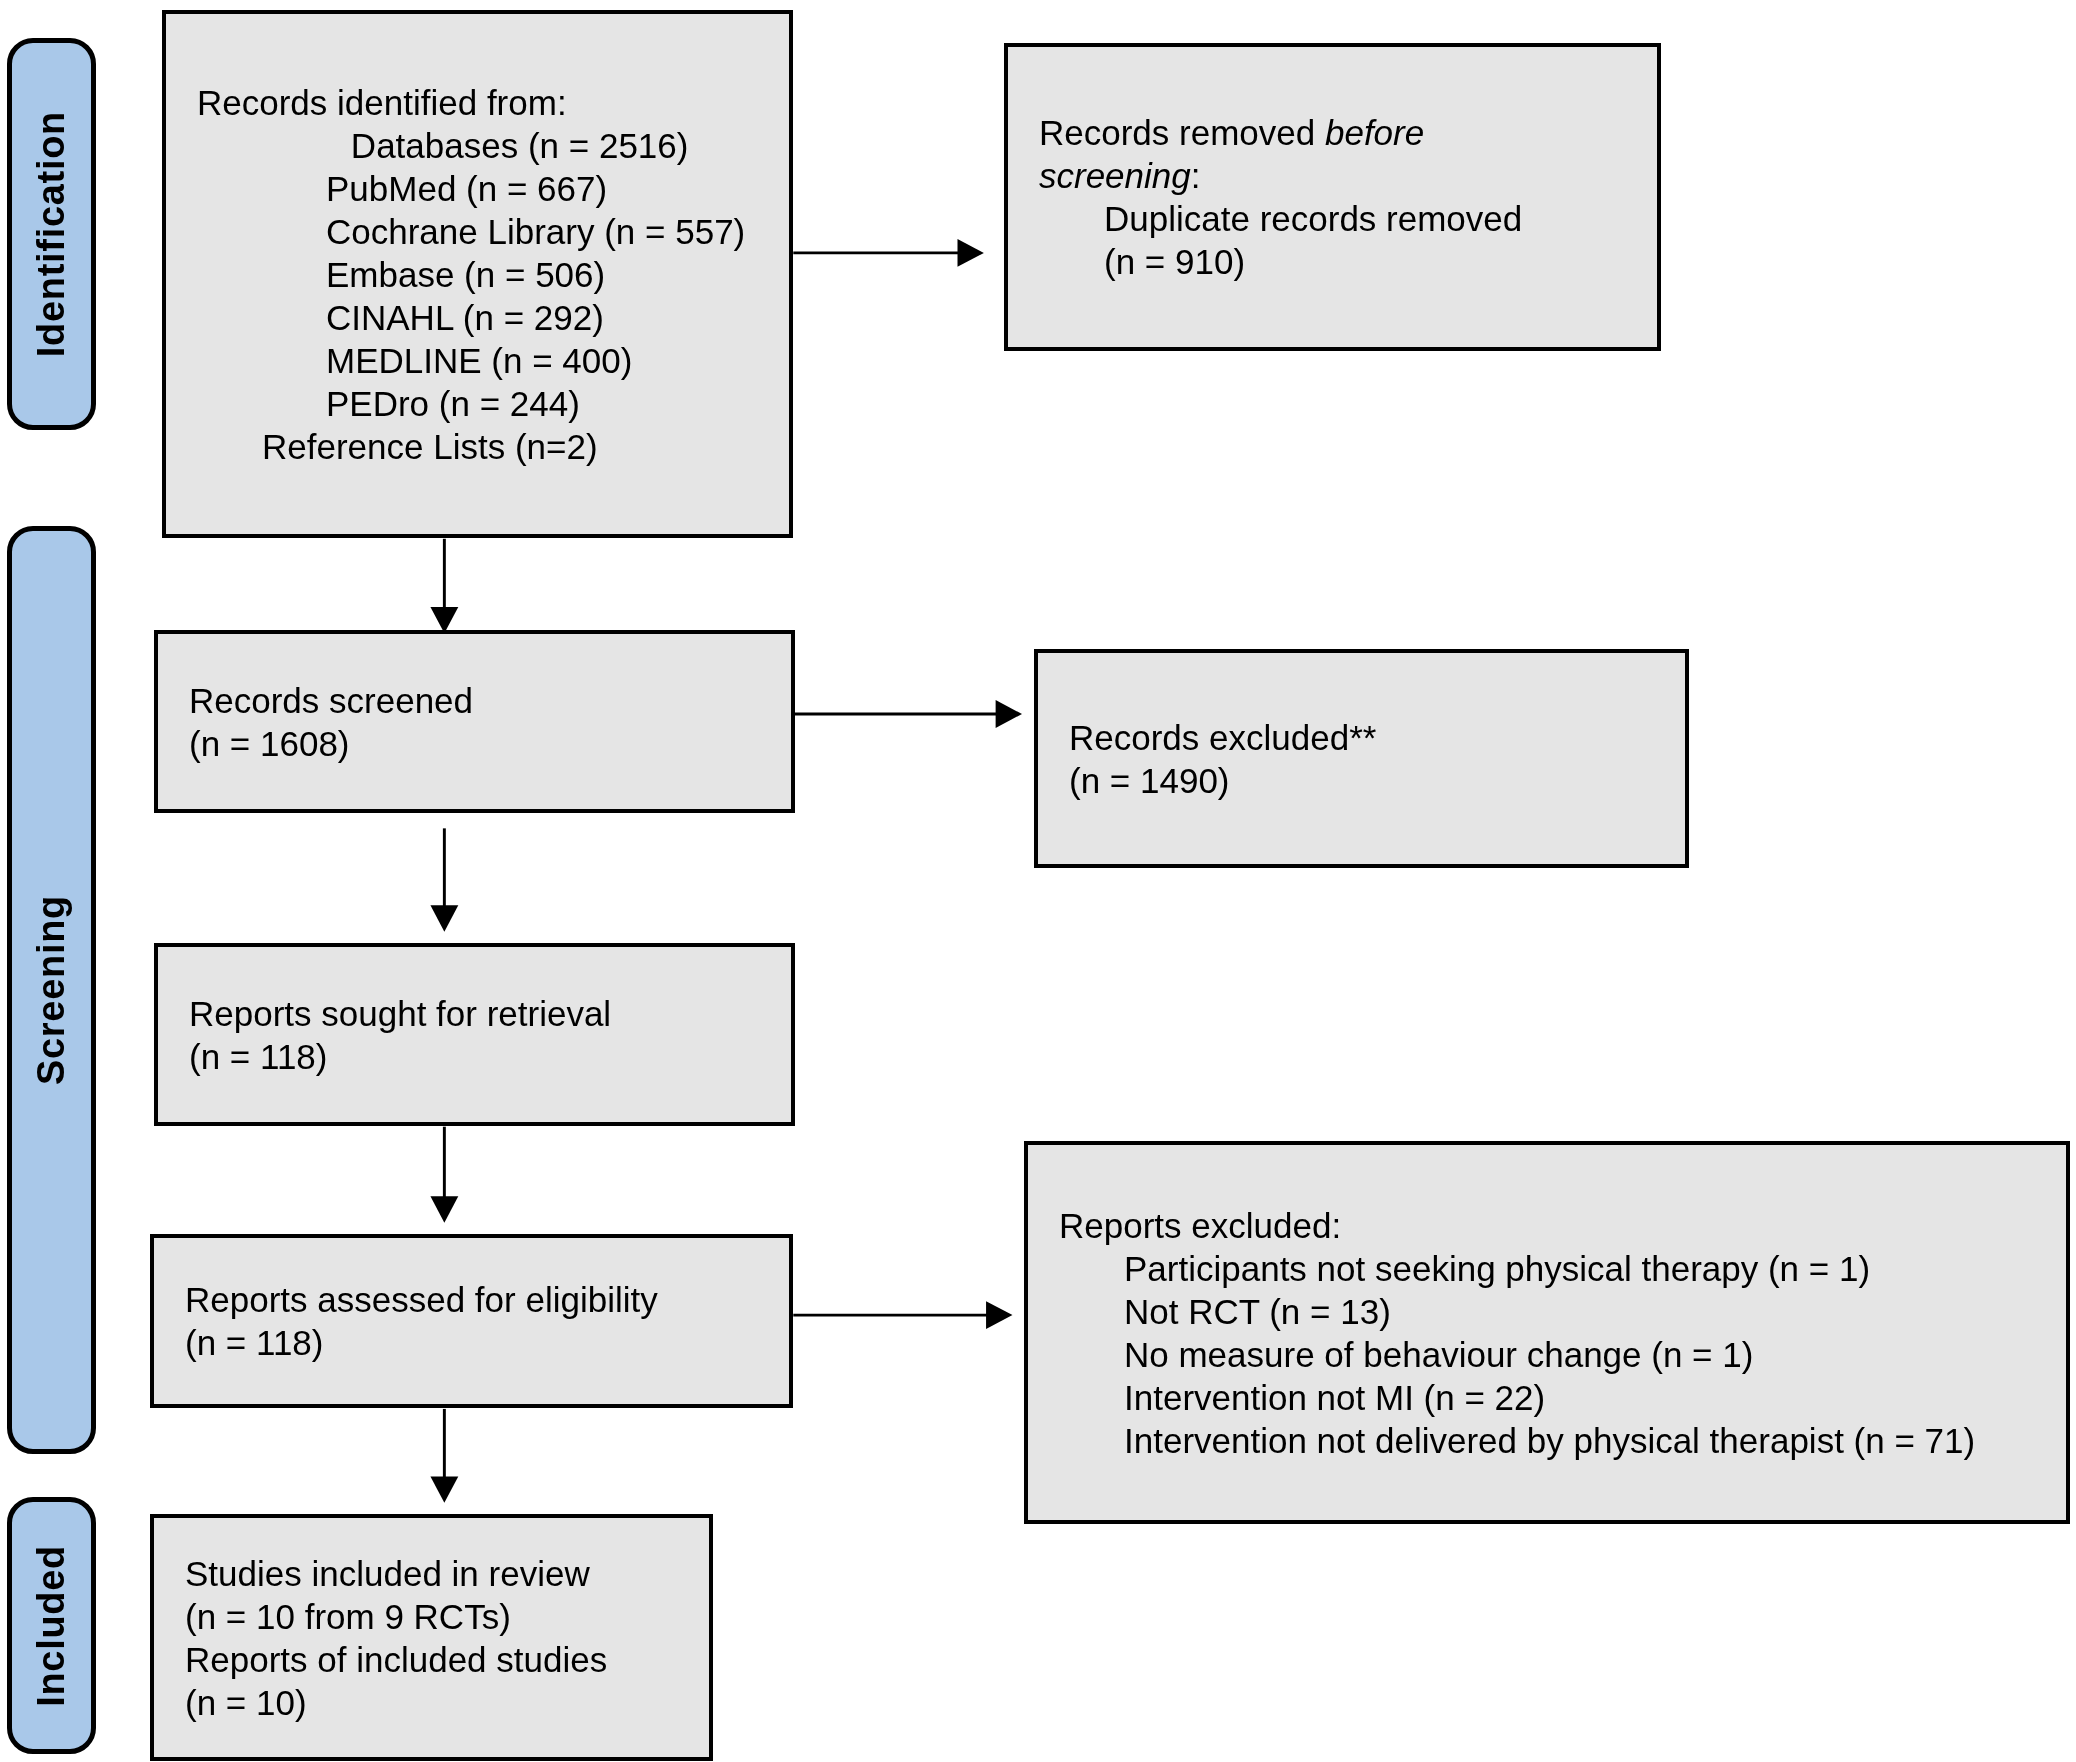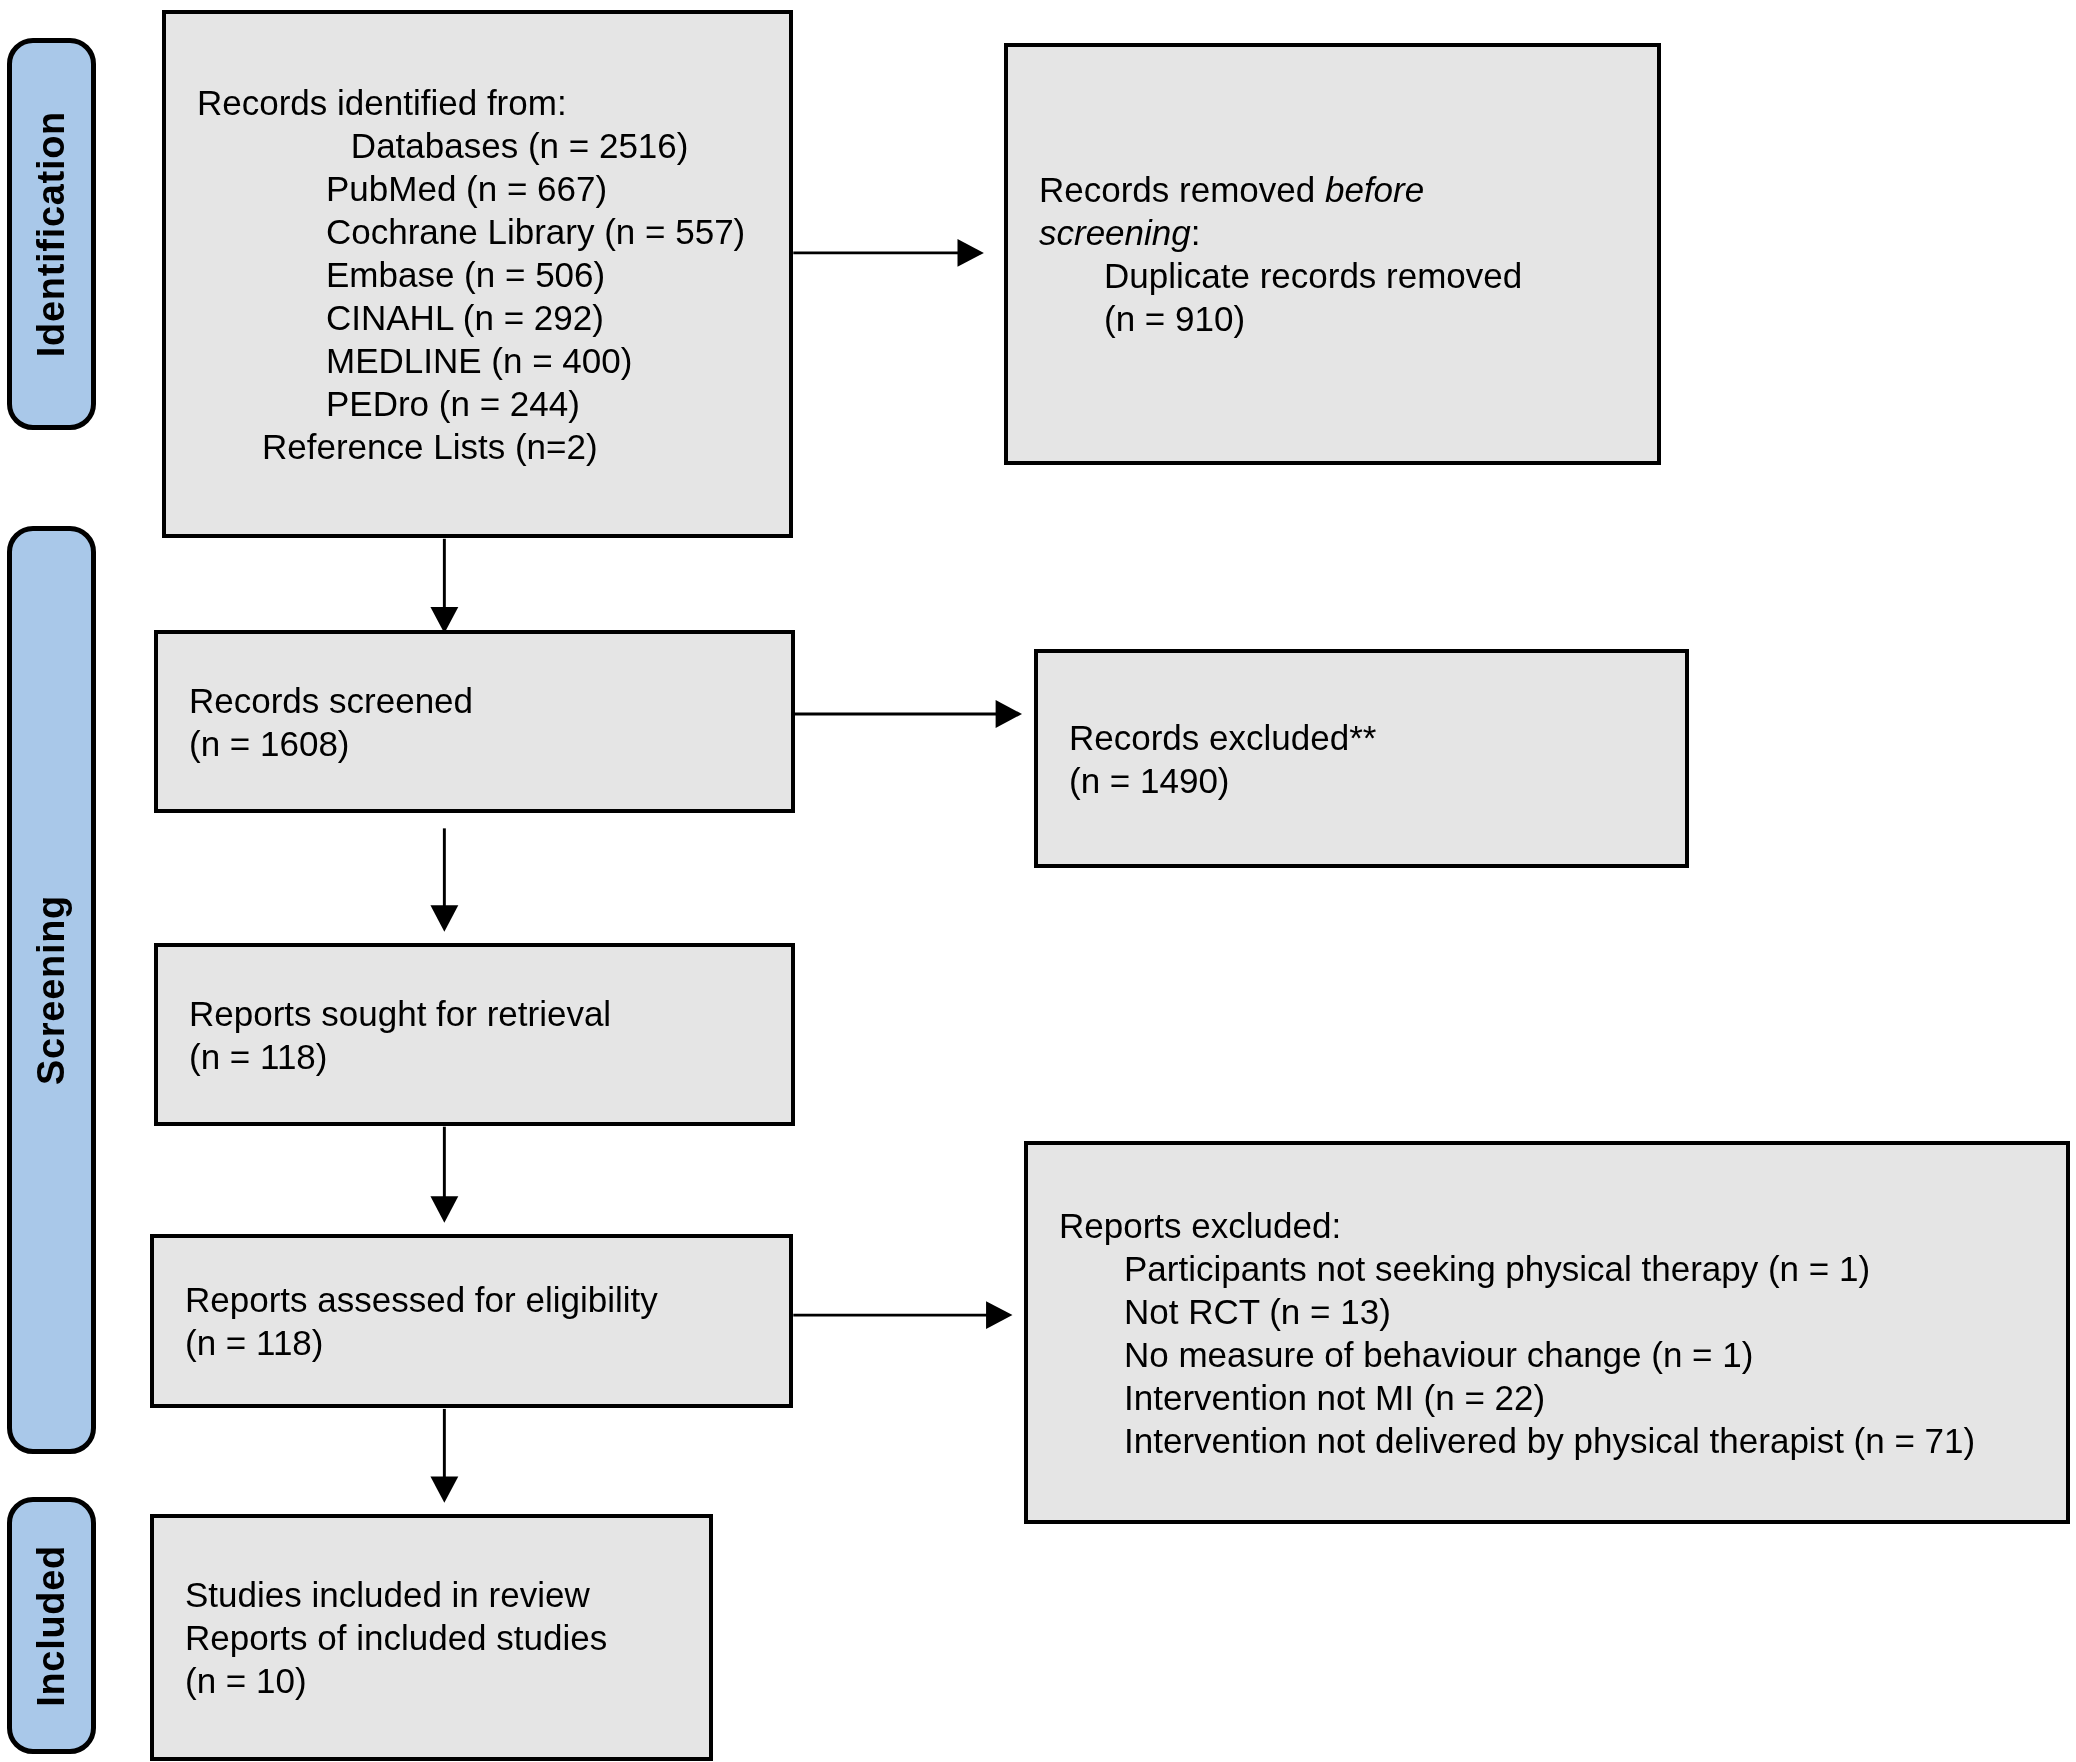--- a/index.html
+++ b/index.html
@@ -58,21 +58,21 @@
   }
   .flowbox .line .italic {
     font-style: italic;
   }
   
   #stage-identification { left: 7.3px;  top: 38px;   width: 89px;  height: 392px; }
   #stage-screening      { left: 7.3px;  top: 526px;  width: 89px;  height: 928px; }
   #stage-included       { left: 7.3px;  top: 1497px; width: 89px;  height: 257px; }
 
   #box-identified        { left: 162px;  top: 10.3px;   width: 631px;  height: 528px; }
-  #box-removed           { left: 1004px; top: 43px;   width: 657px;  height: 422px; }
+  #box-removed           { left: 1004px; top: 43px;   width: 657px;  height: 308px; }
   #box-screened          { left: 154px;  top: 630px;  width: 641px;  height: 183px; }
   #box-excluded-records  { left: 1034px; top: 649px;  width: 655px;  height: 219px; }
   #box-sought            { left: 154px;  top: 943px; width: 641px;  height: 183px; }
   #box-assessed          { left: 150px;  top: 1234px; width: 643px;  height: 174px; }
   #box-excluded-reports  { left: 1024px; top: 1141px; width: 1046px; height: 383px; }
   #box-included          { left: 150px;  top: 1514px; width: 563px;  height: 247px; }
 </style>
 </head>
 <body>
 
@@ -169,18 +169,19 @@
       <div class="line" style="padding-left: 0px;"><span>Reports excluded:</span></div>
       <div class="line" style="padding-left: 65px;"><span>Participants not seeking physical therapy (n = 1)</span></div>
       <div class="line" style="padding-left: 65px;"><span>Not RCT (n = 13)</span></div>
       <div class="line" style="padding-left: 65px;"><span>No measure of behaviour change (n = 1)</span></div>
       <div class="line" style="padding-left: 65px;"><span>Intervention not MI (n = 22)</span></div>
       <div class="line" style="padding-left: 65px;"><span>Intervention not delivered by physical therapist (n = 71)</span></div>
     </div>
 
   <div class="flowbox" id="box-included">
       <div class="line" style="padding-left: 0px;"><span>Studies included in review</span></div>
+      <div class="line" style="padding-left: 0px;"><span>(n = 10 from 9 RCTs)</span></div>
       <div class="line" style="padding-left: 0px;"><span>Reports of included studies</span></div>
       <div class="line" style="padding-left: 0px;"><span>(n = 10)</span></div>
     </div>
 
 </div>
 
 
 </body></html>

